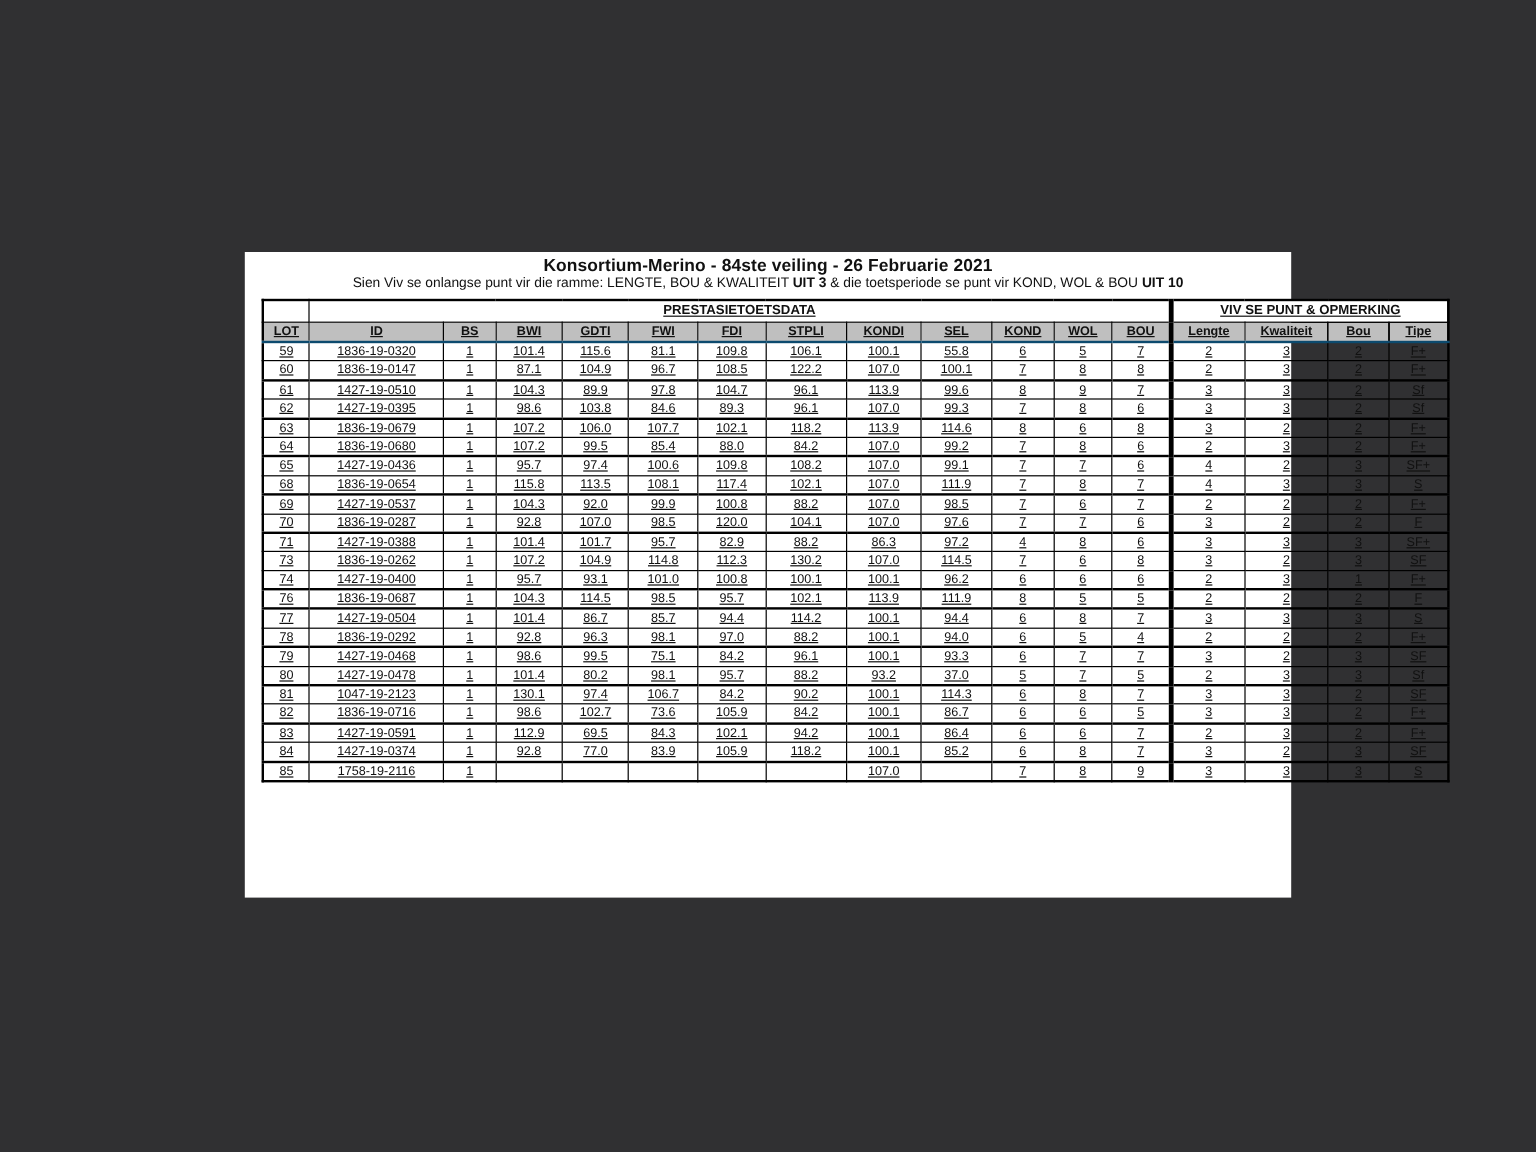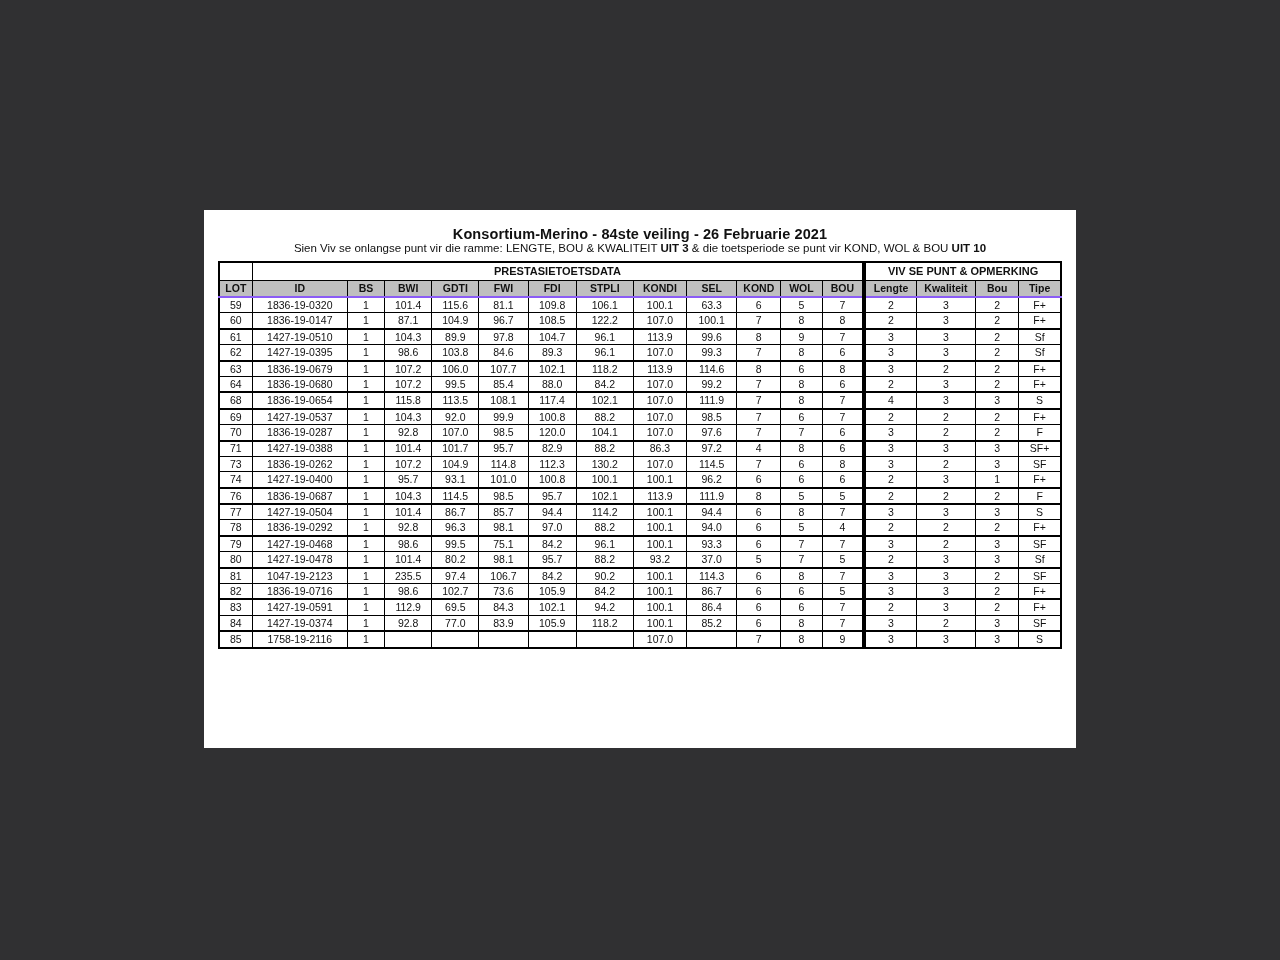--- a/index.html
+++ b/index.html
@@ -23,36 +23,37 @@
     top: 210px;
     width: 872px;
     height: 538px;
     background: #ffffff;
     color: #111;
   }
   .title {
     text-align: center;
     font-weight: bold;
     font-size: 14.5px;
-    padding-top: 16px;
+    padding-top: 4px;
     letter-spacing: 0.1px;
   }
   .subtitle {
     text-align: center;
     font-size: 11.5px;
     margin-top: 0;
     white-space: nowrap;
   }
   .subtitle b { font-weight: bold; }
   table.perf {
     border-collapse: collapse;
     table-layout: fixed;
     margin: 7px 0 0 14px;
-    width: 844px;
+    width: 990px;
     border: 2px solid #000;
+    text-decoration: underline;
   }
   table.perf th, table.perf td {
     border: 1px solid #000;
     padding: 0;
     text-align: center;
     vertical-align: middle;
     overflow: hidden;
     white-space: nowrap;
     line-height: 1;
   }
@@ -60,21 +61,21 @@
     font-size: 11px;
     font-weight: bold;
     height: 17px;
     background: #ffffff;
   }
   tr.colhead th {
     background: #bfbfbf;
     font-size: 10.5px;
     font-weight: bold;
     height: 15px;
-    border-bottom: 2px solid #8b5cf6;
+    border-bottom: 2px solid #0c4a6e;
   }
   tbody td {
     font-size: 10.5px;
     height: 14.4px;
   }
   tr.pair-end td { border-bottom: 2px solid #000; }
   .grp { border-left: 4px solid #000 !important; }
 </style>
 </head>
 <body>
@@ -133,21 +134,21 @@
           <tr>
             <td>59</td>
             <td>1836-19-0320</td>
             <td>1</td>
             <td>101.4</td>
             <td>115.6</td>
             <td>81.1</td>
             <td>109.8</td>
             <td>106.1</td>
             <td>100.1</td>
-            <td>63.3</td>
+            <td>55.8</td>
             <td>6</td>
             <td>5</td>
             <td>7</td>
             <td class="grp">2</td>
             <td>3</td>
             <td>2</td>
             <td>F+</td>
           </tr>
           <tr class="pair-end">
             <td>60</td>
@@ -236,20 +237,39 @@
             <td>84.2</td>
             <td>107.0</td>
             <td>99.2</td>
             <td>7</td>
             <td>8</td>
             <td>6</td>
             <td class="grp">2</td>
             <td>3</td>
             <td>2</td>
             <td>F+</td>
+          </tr>
+          <tr>
+            <td>65</td>
+            <td>1427-19-0436</td>
+            <td>1</td>
+            <td>95.7</td>
+            <td>97.4</td>
+            <td>100.6</td>
+            <td>109.8</td>
+            <td>108.2</td>
+            <td>107.0</td>
+            <td>99.1</td>
+            <td>7</td>
+            <td>7</td>
+            <td>6</td>
+            <td class="grp">4</td>
+            <td>2</td>
+            <td>3</td>
+            <td>SF+</td>
           </tr>
           <tr class="pair-end">
             <td>68</td>
             <td>1836-19-0654</td>
             <td>1</td>
             <td>115.8</td>
             <td>113.5</td>
             <td>108.1</td>
             <td>117.4</td>
             <td>102.1</td>
@@ -450,21 +470,21 @@
             <td>5</td>
             <td class="grp">2</td>
             <td>3</td>
             <td>3</td>
             <td>Sf</td>
           </tr>
           <tr>
             <td>81</td>
             <td>1047-19-2123</td>
             <td>1</td>
-            <td>235.5</td>
+            <td>130.1</td>
             <td>97.4</td>
             <td>106.7</td>
             <td>84.2</td>
             <td>90.2</td>
             <td>100.1</td>
             <td>114.3</td>
             <td>6</td>
             <td>8</td>
             <td>7</td>
             <td class="grp">3</td>

